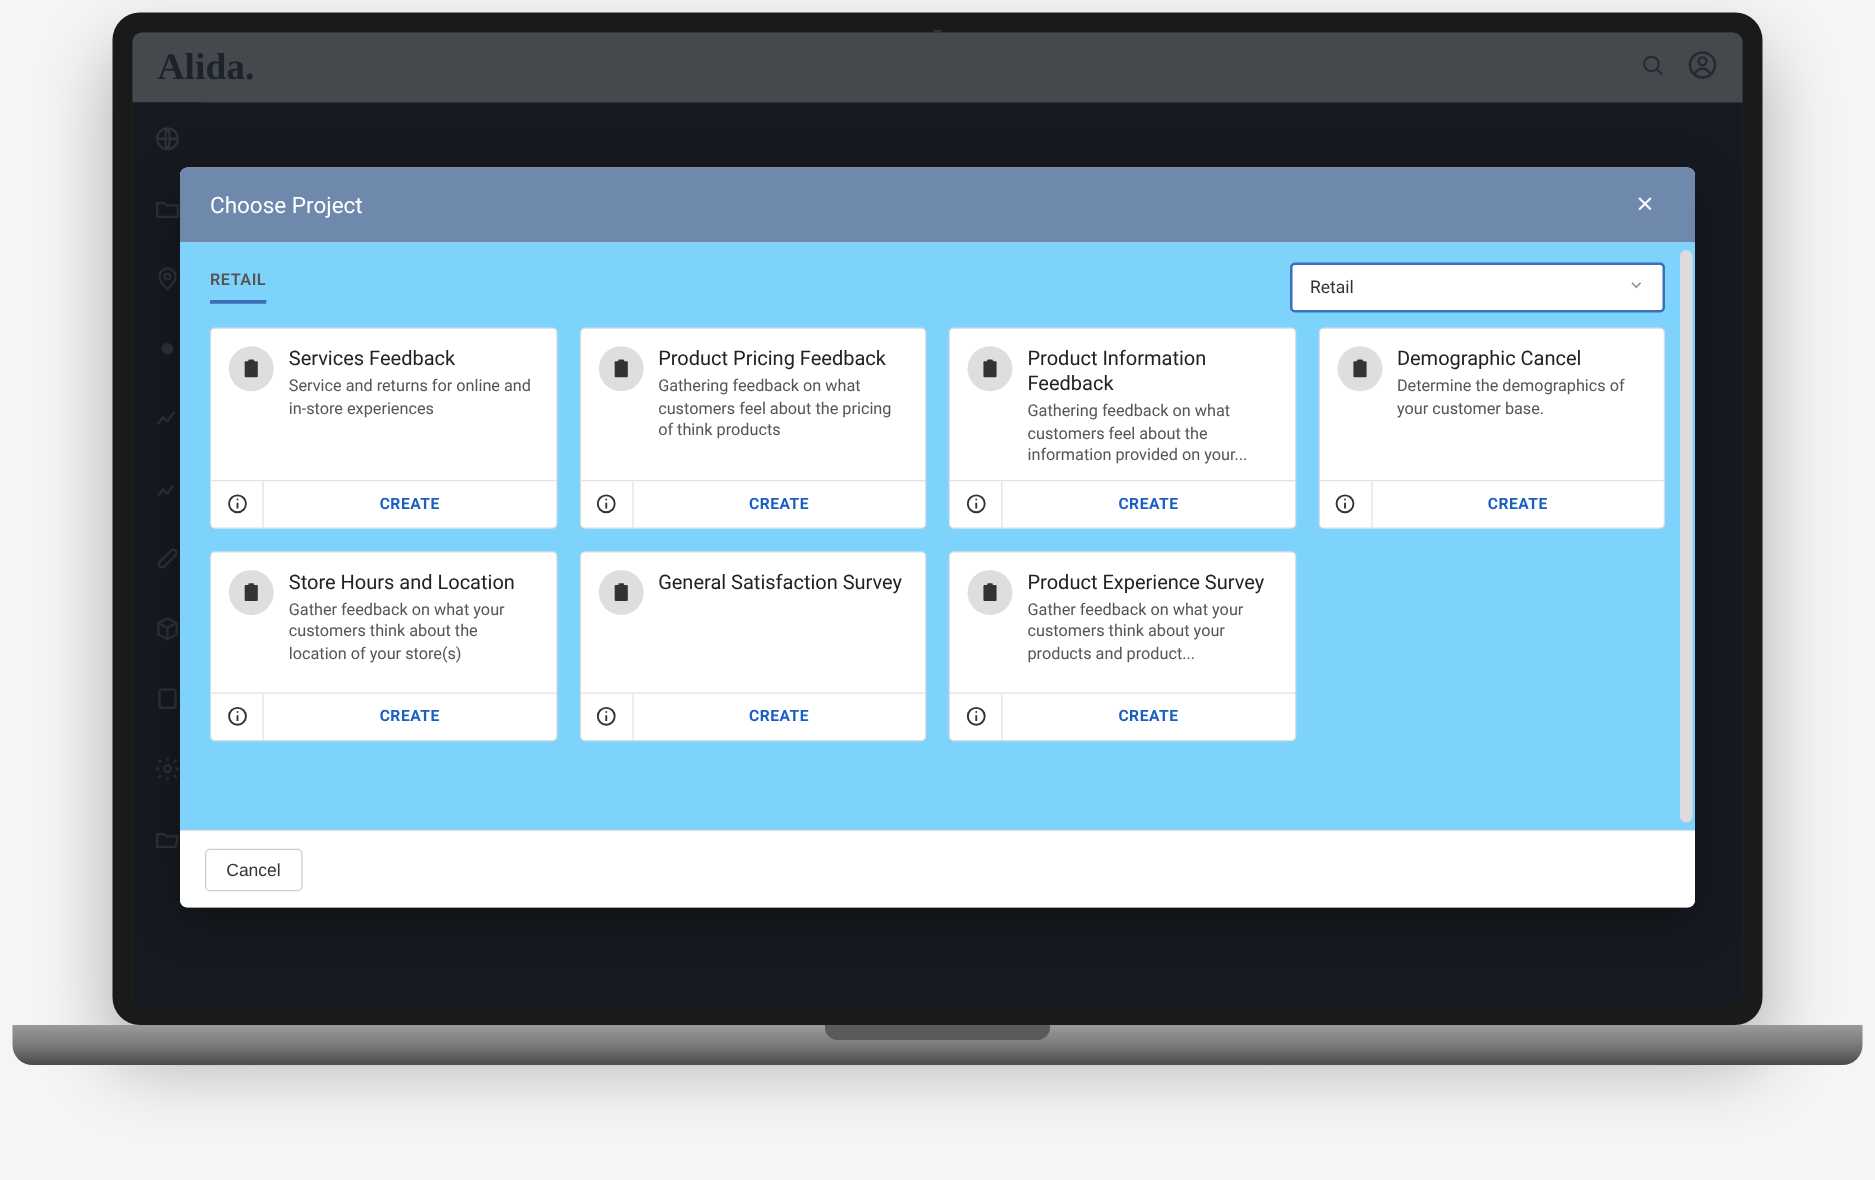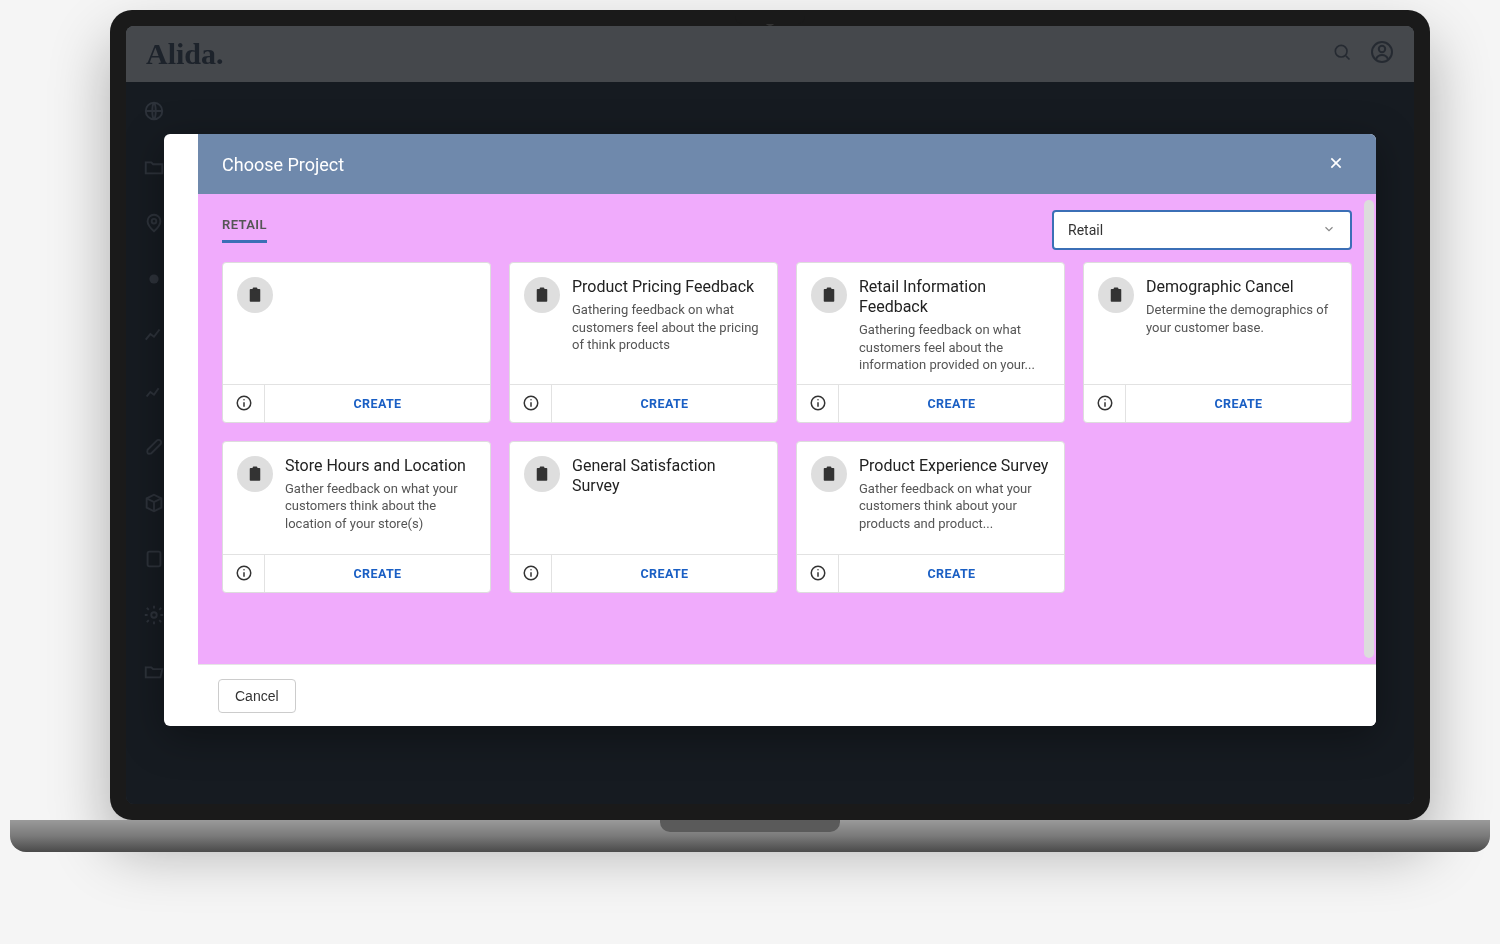--- a/index.html
+++ b/index.html
@@ -15,21 +15,20 @@
   .laptop-frame {
     position: absolute;
     top: 10px;
     left: 90px;
     width: 1320px;
     height: 810px;
     background: #1a1a1a;
     border-radius: 22px;
     padding: 16px;
     box-shadow: 0 30px 60px rgba(0,0,0,0.3);
-    margin-left: 20px;
   }
   .laptop-camera {
     position: absolute;
     top: 6px;
     left: 50%;
     transform: translateX(-50%);
     width: 10px;
     height: 10px;
     background: #333;
     border-radius: 50%;
@@ -132,41 +131,40 @@
     top: 108px;
     left: 38px;
     right: 38px;
     bottom: 78px;
     background: #fff;
     border-radius: 6px;
     overflow: hidden;
     display: flex;
     flex-direction: column;
     box-shadow: 0 10px 40px rgba(0,0,0,0.35);
-    padding-left: 34px;
   }
   .modal-header {
     background: #6f89ac;
     color: #fff;
     height: 60px;
     display: flex;
     align-items: center;
     justify-content: space-between;
     padding: 0 24px;
     font-size: 18px;
   }
   .modal-header .close-btn {
     cursor: pointer;
     font-size: 20px;
     padding: 6px 8px;
     color: #fff;
   }
   .modal-body {
     flex: 1;
-    background: #f0abfc;
+    background: #7dd3fc;
     padding: 16px 24px;
     overflow-y: auto;
     position: relative;
   }
   .body-top {
     display: flex;
     align-items: center;
     justify-content: space-between;
     margin-bottom: 12px;
   }
@@ -390,20 +388,24 @@
 
         <div class="grid" id="card-grid">
   <div class="card">
     <div class="card-main">
       <div class="iconwrap">
         <svg viewBox="0 0 24 24">
                     <path d="M16 4h2a1 1 0 011 1v15a1 1 0 01-1 1H6a1 1 0 01-1-1V5a1 1 0 011-1h2"></path>
                     <rect x="9" y="2" width="6" height="4" rx="1"></rect>
                   </svg>
       </div>
+      <div>
+        <div class="card-title">Services Feedback</div>
+        <div class="card-desc">Service and returns for online and in-store experiences</div>
+      </div>
     </div>
     <div class="card-footer">
       <div class="info">
         <svg viewBox="0 0 24 24" stroke-width="2">
                     <circle cx="12" cy="12" r="9"></circle>
                     <line x1="12" y1="11" x2="12" y2="17"></line>
                     <circle cx="12" cy="7.5" r="1" fill="#333" stroke="none"></circle>
                   </svg>
       </div>
       <div class="create">CREATE</div>
@@ -437,21 +439,21 @@
 
   <div class="card">
     <div class="card-main">
       <div class="iconwrap">
         <svg viewBox="0 0 24 24">
                     <path d="M16 4h2a1 1 0 011 1v15a1 1 0 01-1 1H6a1 1 0 01-1-1V5a1 1 0 011-1h2"></path>
                     <rect x="9" y="2" width="6" height="4" rx="1"></rect>
                   </svg>
       </div>
       <div>
-        <div class="card-title">Retail Information Feedback</div>
+        <div class="card-title">Product Information Feedback</div>
         <div class="card-desc">Gathering feedback on what customers feel about the information provided on your...</div>
       </div>
     </div>
     <div class="card-footer">
       <div class="info">
         <svg viewBox="0 0 24 24" stroke-width="2">
                     <circle cx="12" cy="12" r="9"></circle>
                     <line x1="12" y1="11" x2="12" y2="17"></line>
                     <circle cx="12" cy="7.5" r="1" fill="#333" stroke="none"></circle>
                   </svg>

